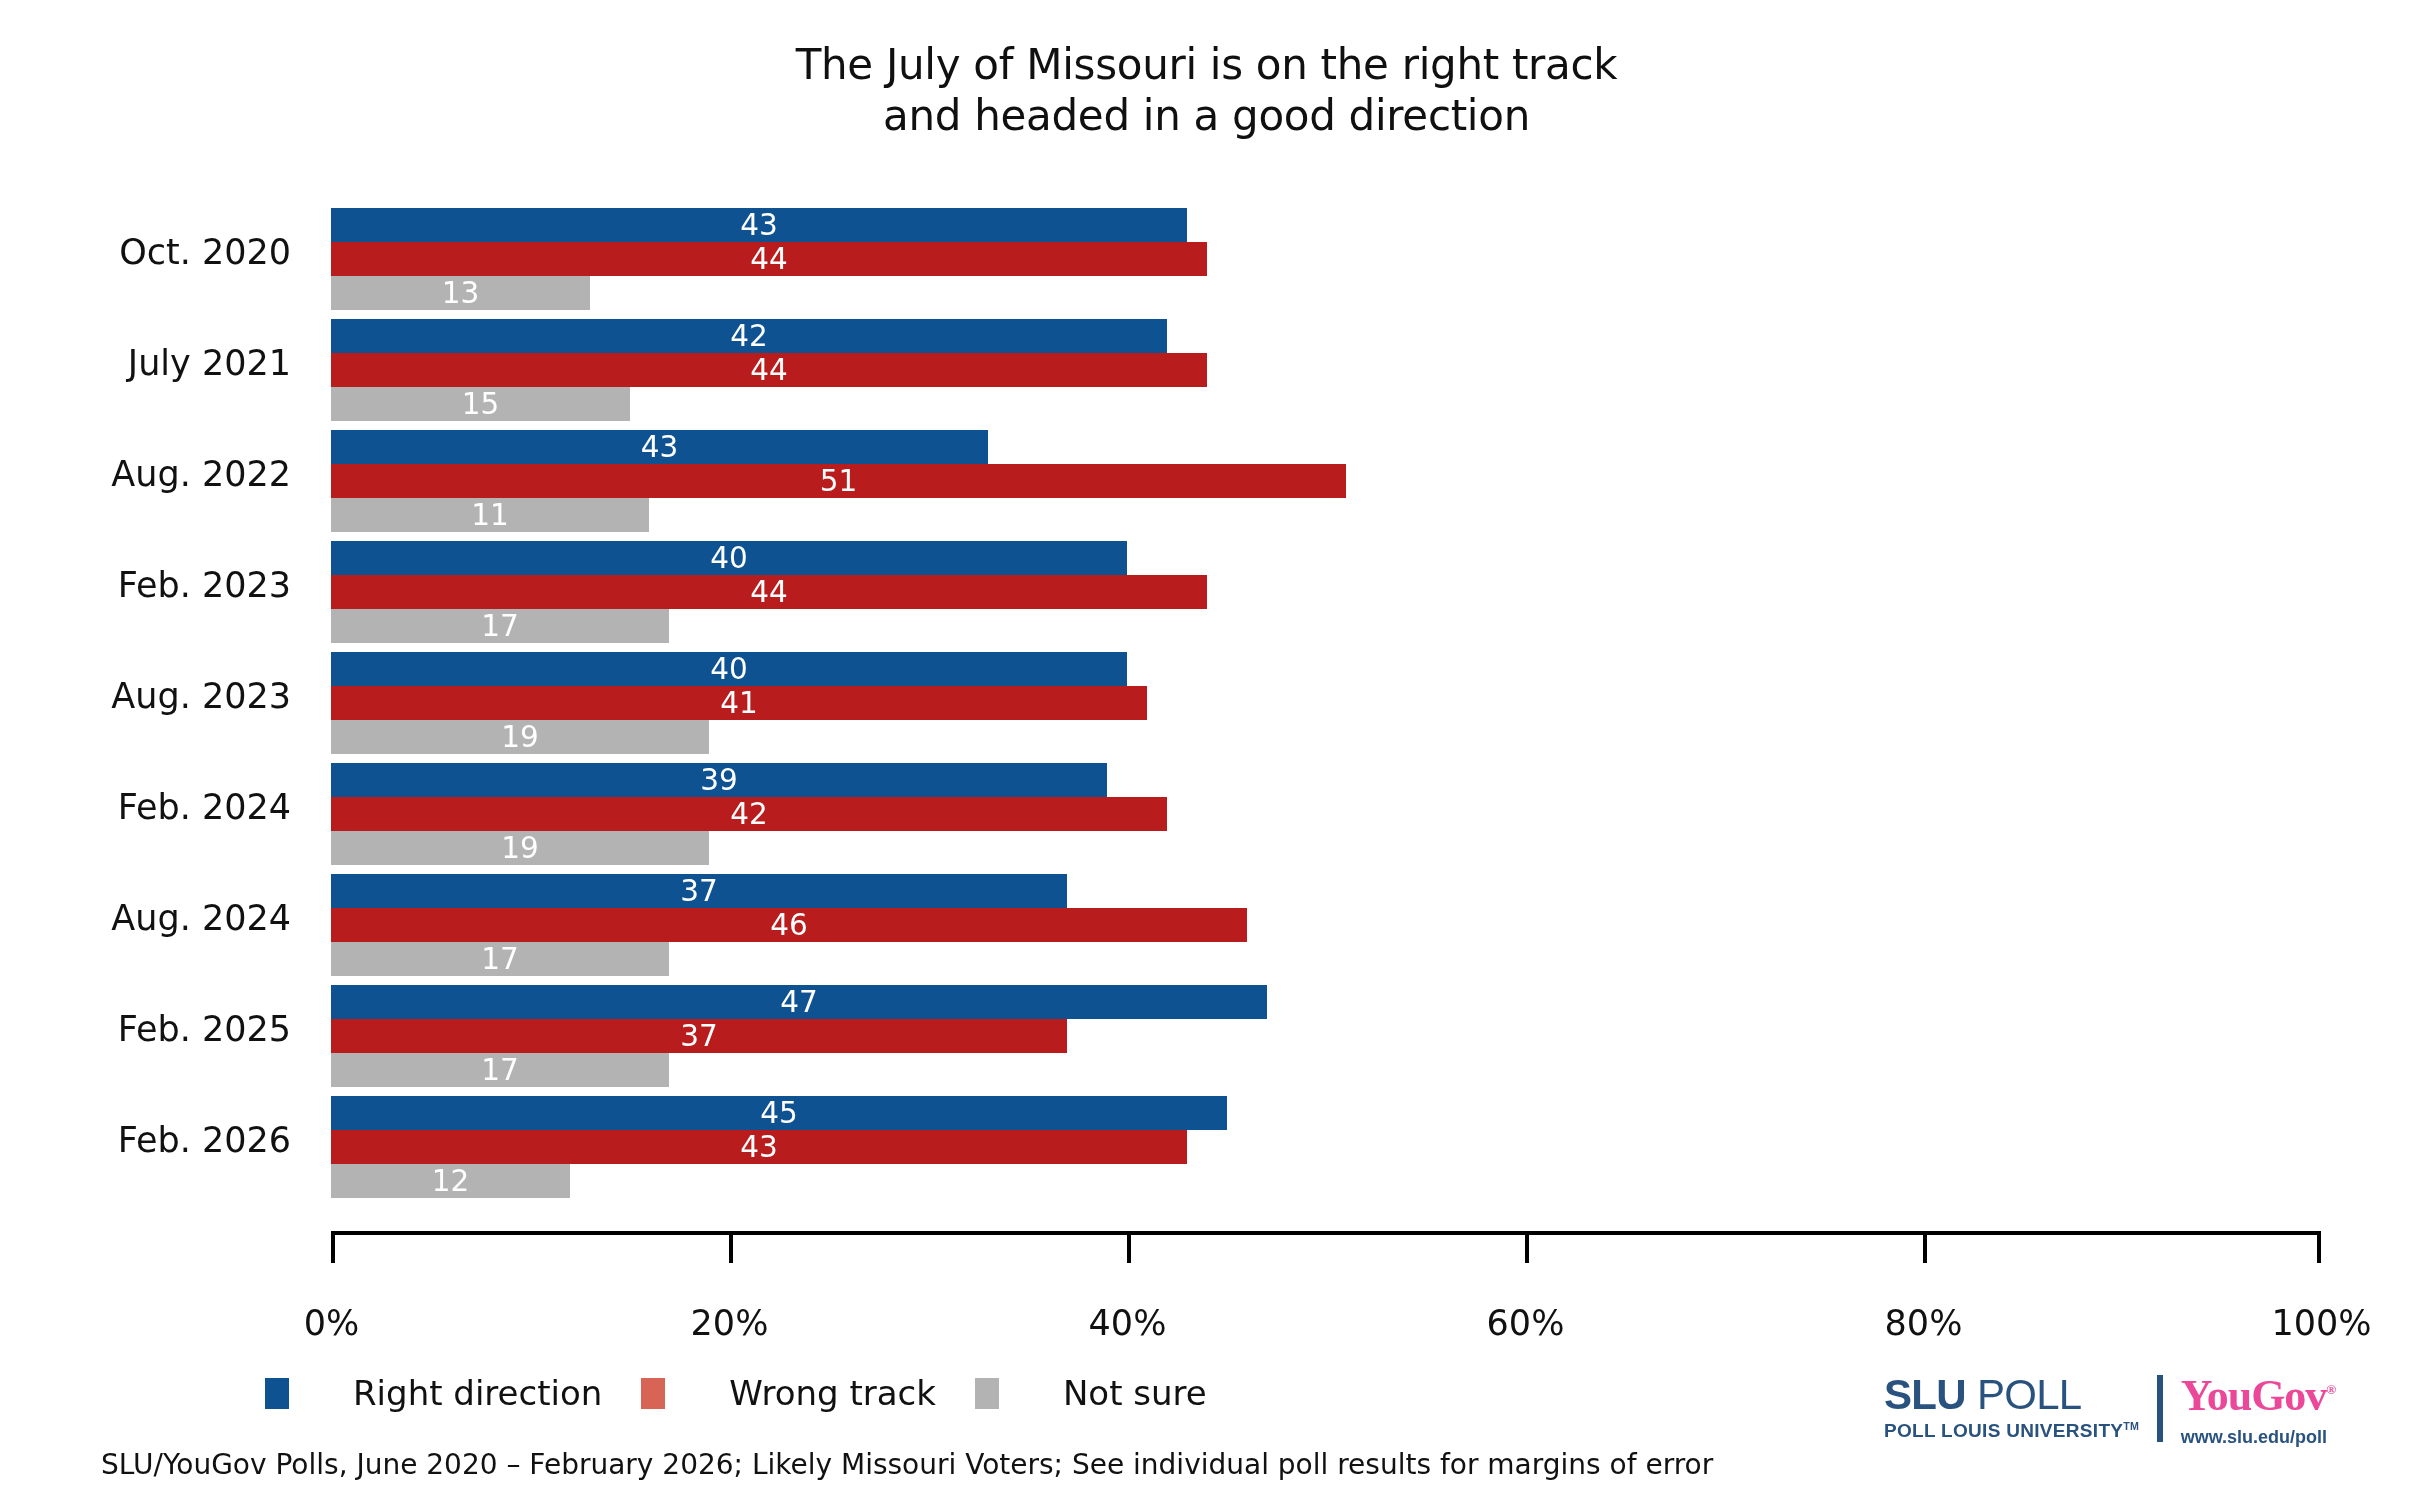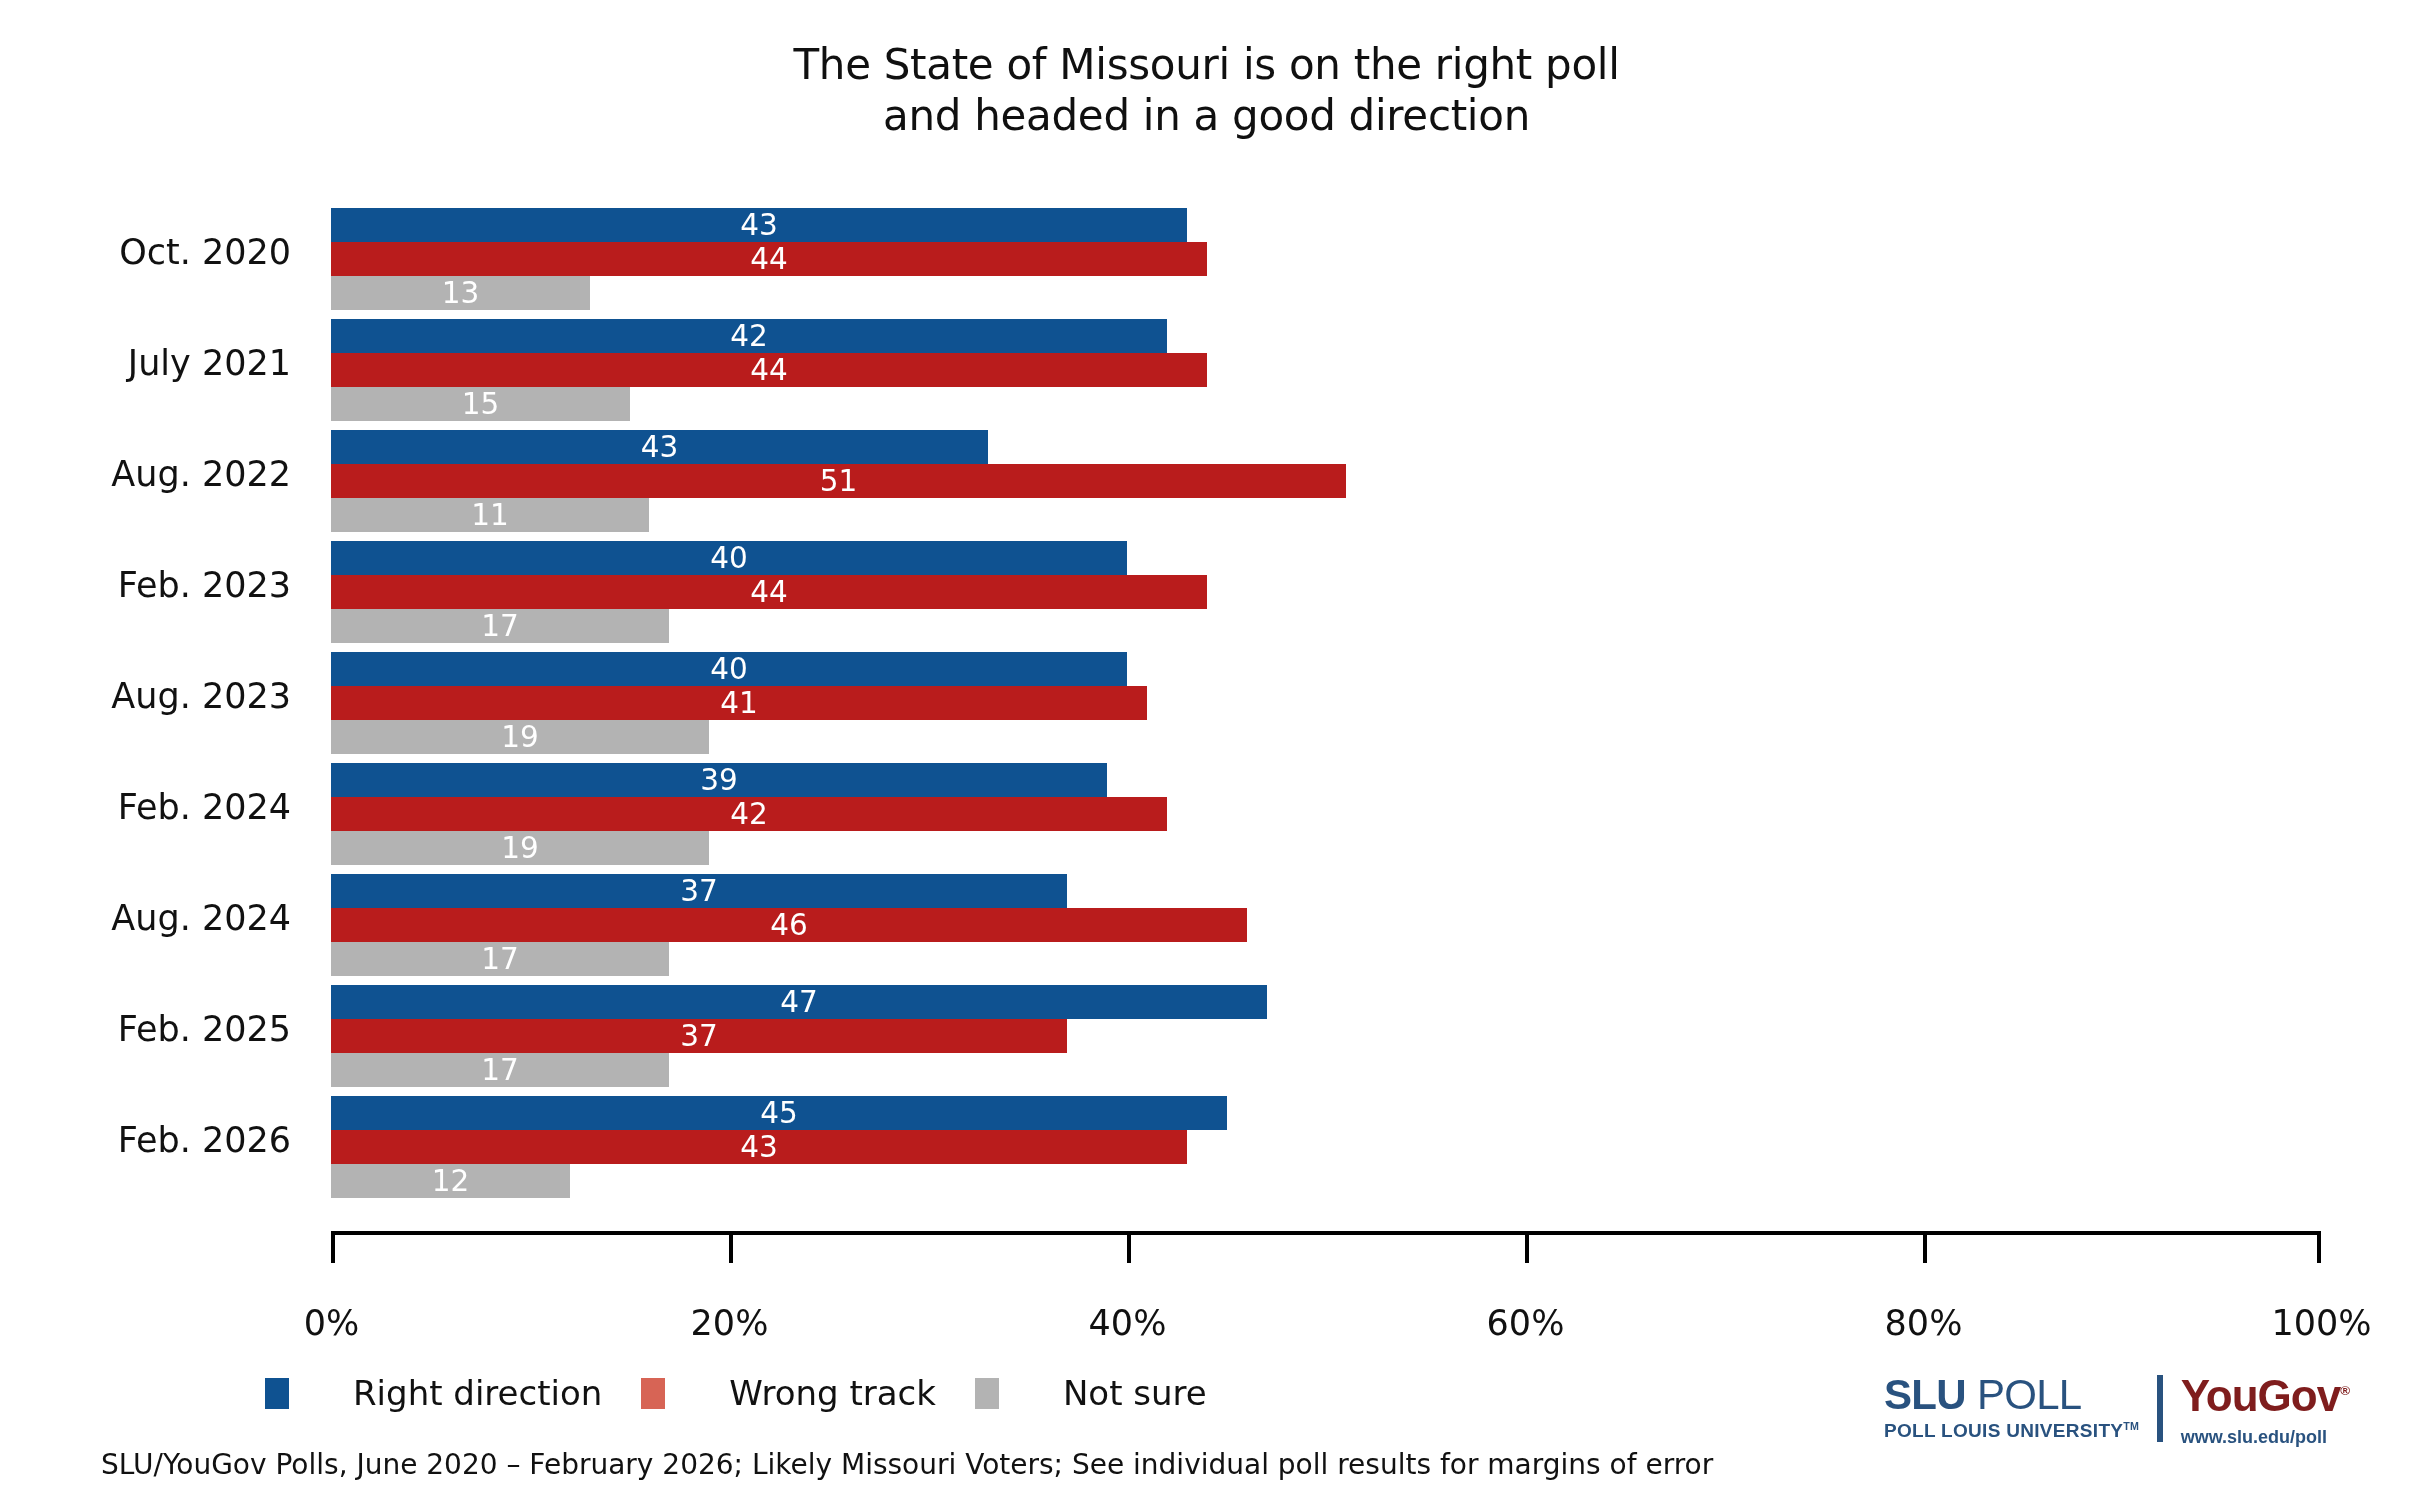--- a/index.html
+++ b/index.html
@@ -160,43 +160,43 @@
     white-space:nowrap;
   }
   .slu-sub .tm{ font-size:10.7px; vertical-align:super; }
   .divider-bar{
     width:6.7px; height:67px;
     background:#29527F;
     margin:1.3px 17.4px 0 17.4px;
   }
   .yg-block{ display:flex; flex-direction:column; align-items:flex-start; }
   .yougov{
-    font-family:Liberation Sans, sans-serif;
+    font-family:Liberation Serif, serif;
     font-size:44px;
     font-weight:700;
-    color:#7f1d1d;
+    color:#ec4899;
     line-height:1;
     letter-spacing:-1px;
     white-space:nowrap;
   }
   .yougov .reg{ font-size:13.4px; vertical-align:super; }
   .slu-url{
     font-family:"Liberation Sans", sans-serif;
     font-size:18px;
     font-weight:700;
     color:#29527F;
     margin-top:9.4px;
     white-space:nowrap;
   }
 </style>
 </head>
 <body>
 
 <div id="chart-title">
-  <span class="tline">The State of Missouri is on the right poll</span>
+  <span class="tline">The July of Missouri is on the right track</span>
   <span class="tline">and headed in a good direction</span>
 </div>
 
 <div id="category-labels">
     <div class="cat-label" style="top: 232px;">Oct. 2020</div>
     <div class="cat-label" style="top: 343px;">July 2021</div>
     <div class="cat-label" style="top: 454px;">Aug. 2022</div>
     <div class="cat-label" style="top: 565px;">Feb. 2023</div>
     <div class="cat-label" style="top: 676px;">Aug. 2023</div>
     <div class="cat-label" style="top: 787px;">Feb. 2024</div>

